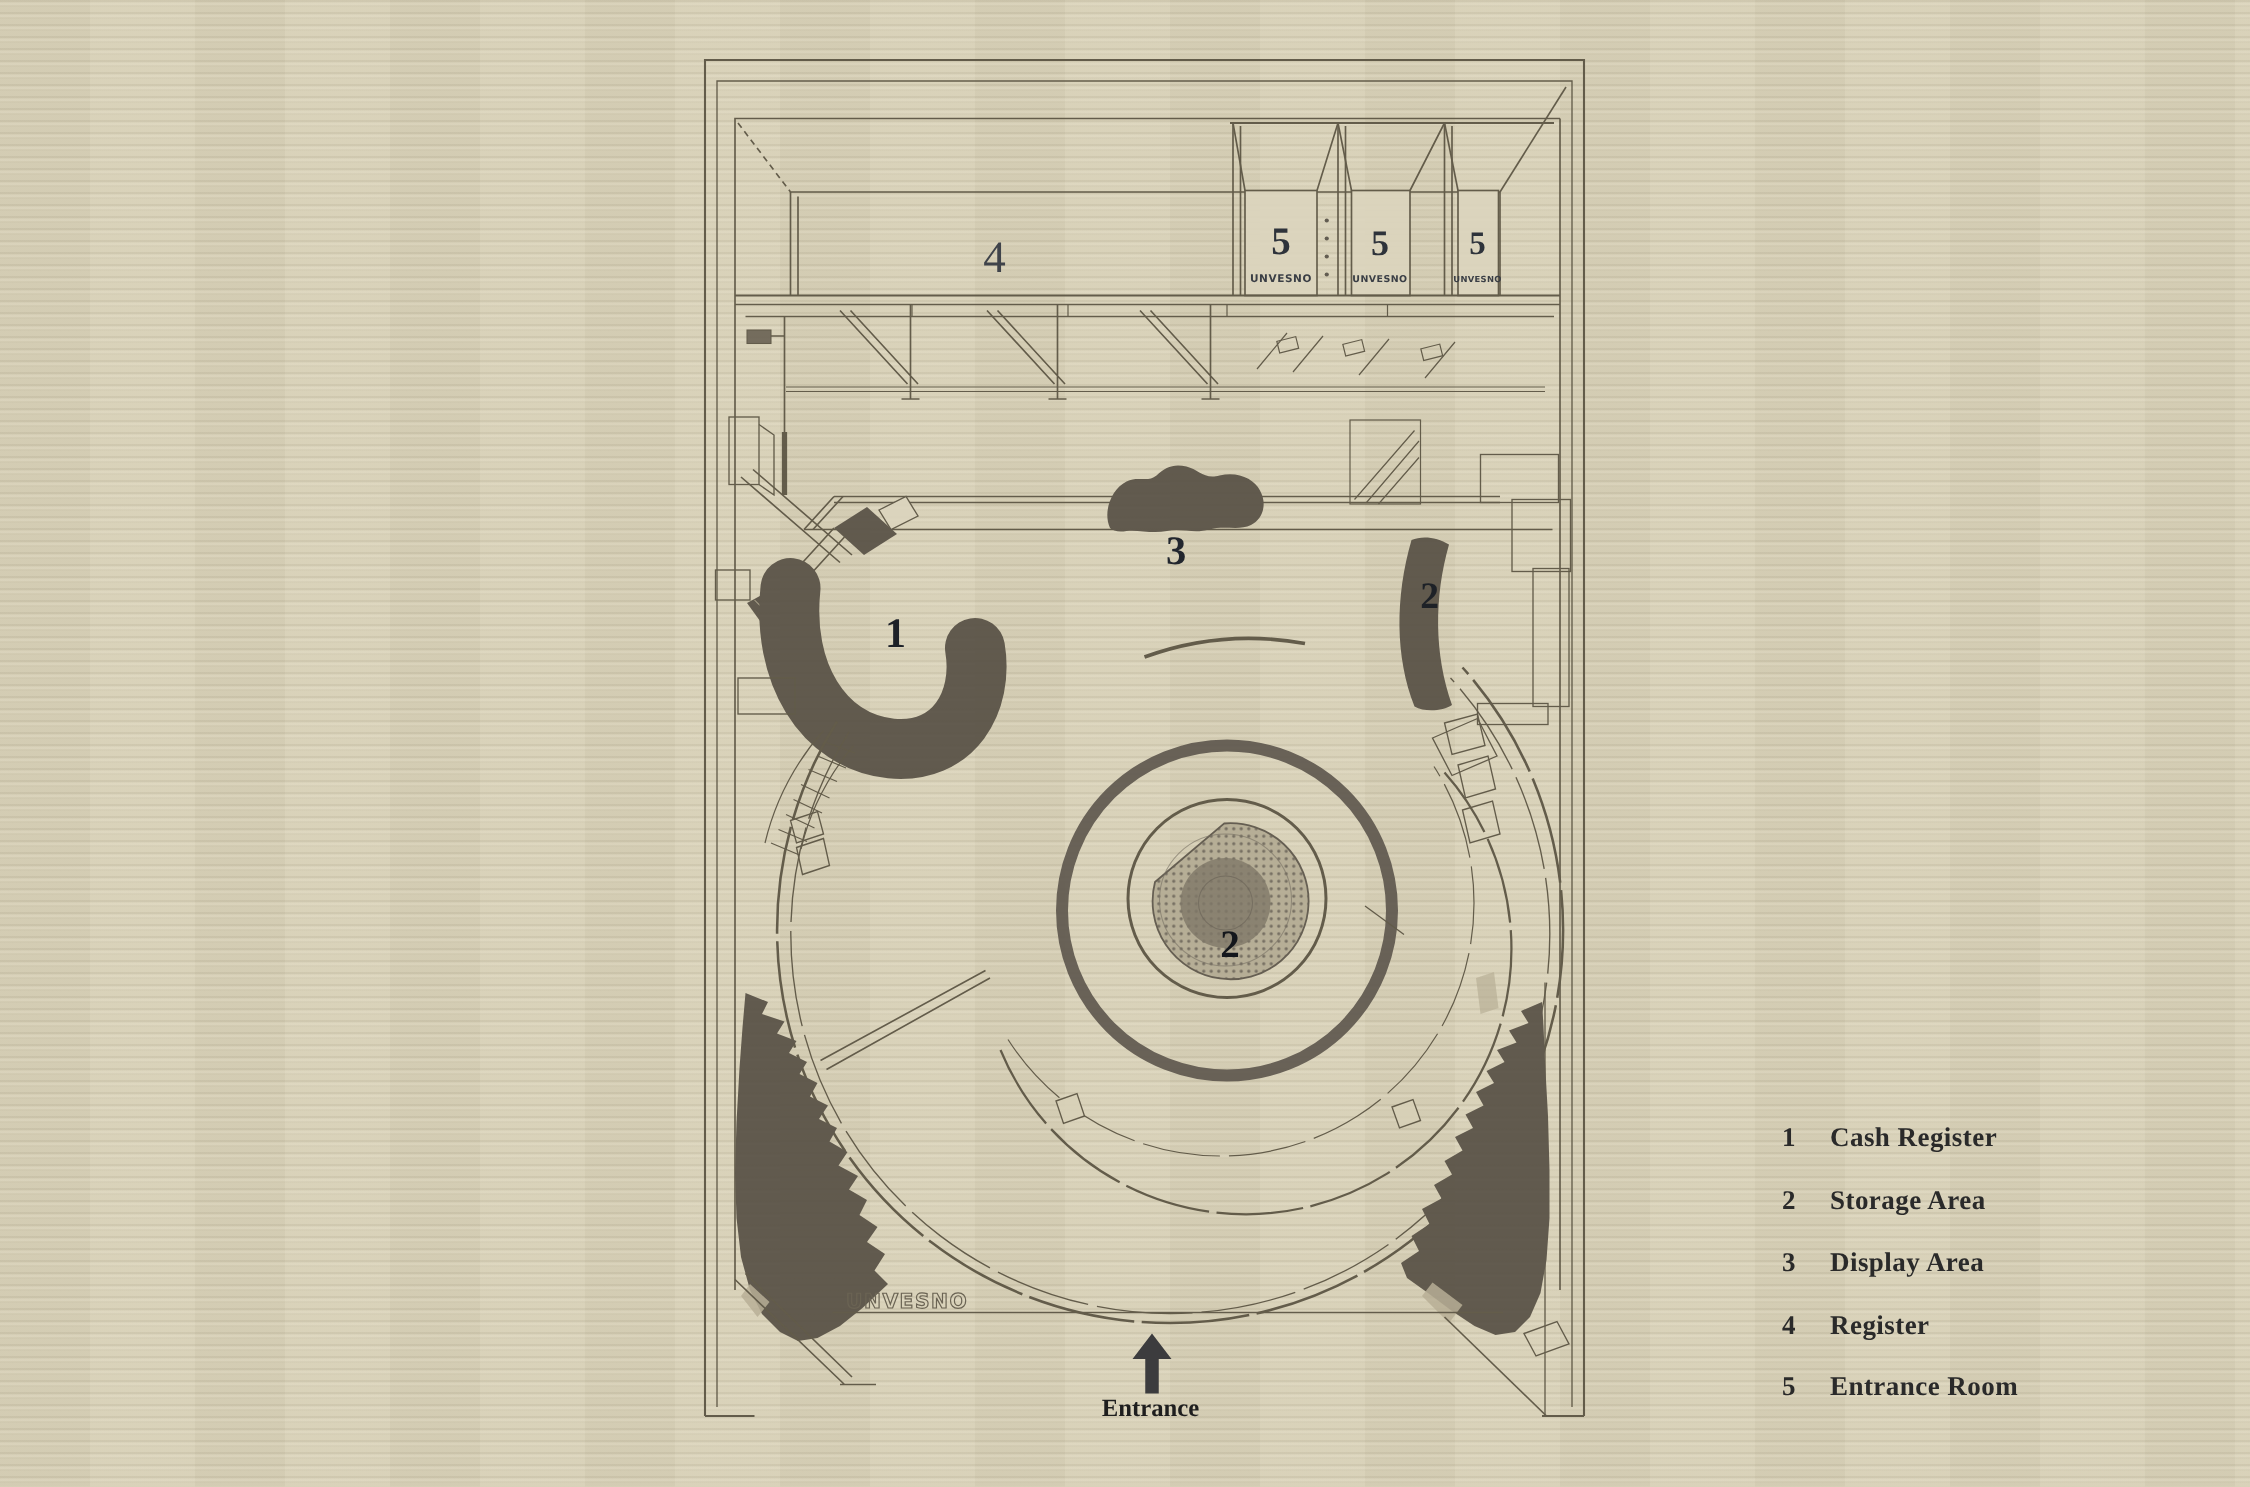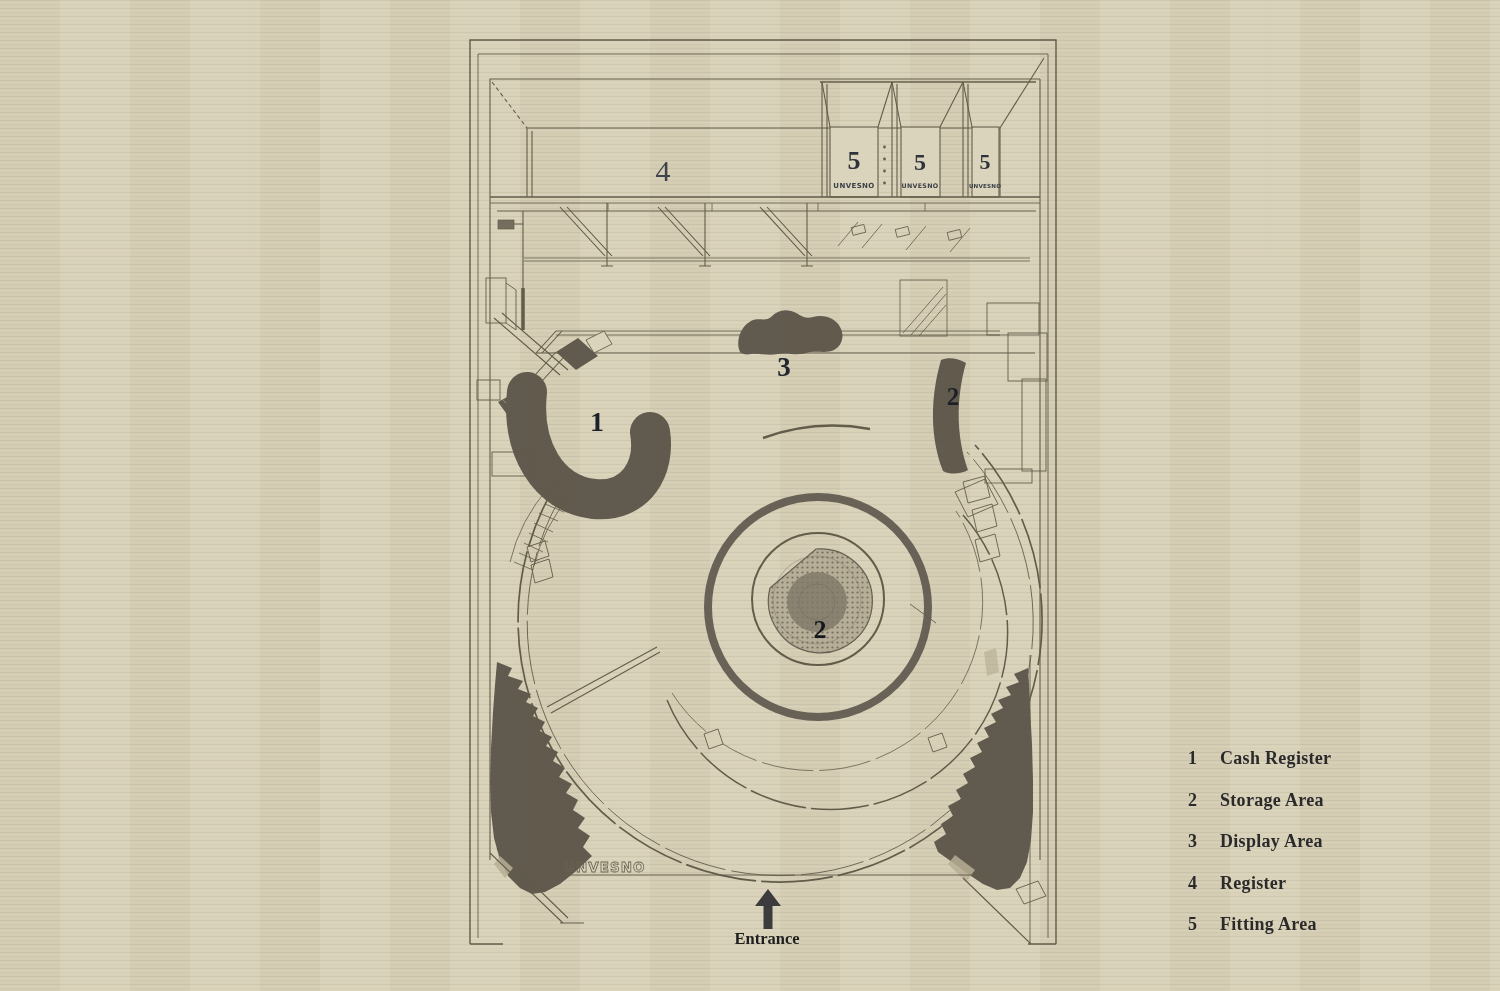--- a/index.html
+++ b/index.html
@@ -241,17 +241,17 @@
   <div class="legend-row">
     <span class="legend-num">3</span>
     <span class="legend-label">Display Area</span>
   </div>
   <div class="legend-row">
     <span class="legend-num">4</span>
     <span class="legend-label">Register</span>
   </div>
   <div class="legend-row">
     <span class="legend-num">5</span>
-    <span class="legend-label">Fitting Area</span>
+    <span class="legend-label">Entrance Room</span>
   </div>
 </div>
 
 </div>
 
 </body></html>

